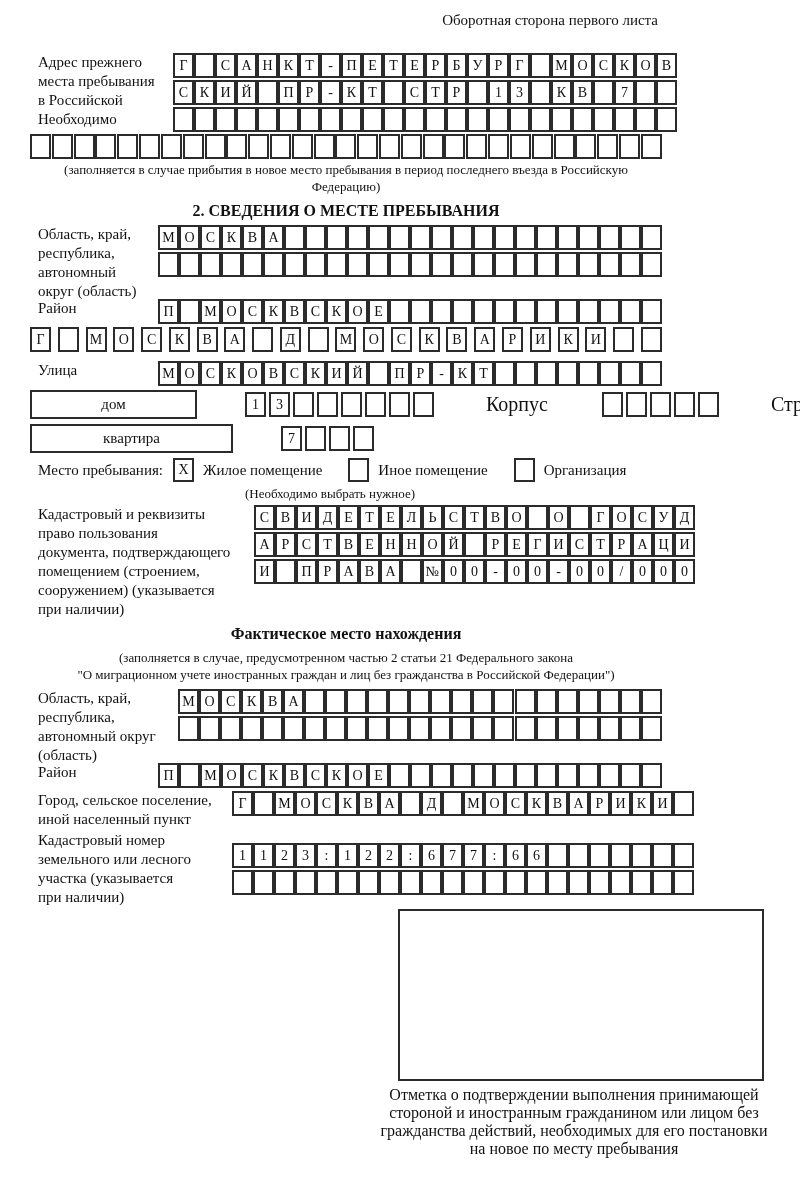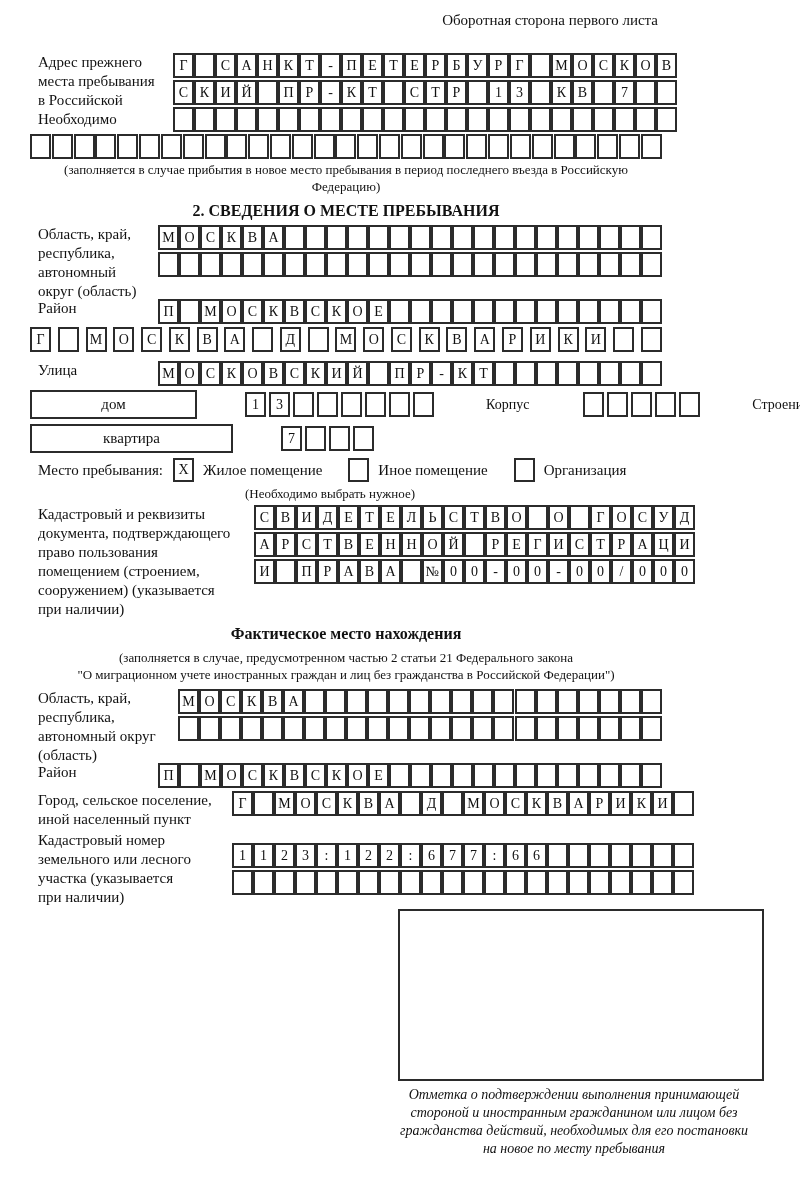--- a/index.html
+++ b/index.html
@@ -32,35 +32,35 @@
   .fullrow { margin-bottom:2px; }
 
   .note { font-size:13px; line-height:17px; padding-left:8px; }
   .center { text-align:center; padding-left:0; }
   .sec-title { text-align:center; font-weight:bold; font-size:16px; margin:7px 0 5px 0; }
 
   .house-row { display:flex; align-items:center; height:31px; margin-bottom:3px;gap:40px; }
   .named-box { height:29px; border:2px solid #2b2b2b; display:flex; align-items:center; justify-content:center; font-size:15px; flex-shrink:0; }
   .bw167 { width:167px; } .bw203 { width:203px; }
   .cells-fixed { display:flex; gap:3px; margin-left:8px; }
-  .inline-lbl { margin:0 6px 0 12px; font-size:14px; }
+  .inline-lbl { margin:0 6px 0 12px; font-size:20px; }
 
   .stay-row { display:flex; align-items:center; height:26px; margin:2px 0 2px 8px; }
   .stay-label { margin-right:10px; }
   .chk { width:21px; height:24px; border:2px solid #2b2b2b; display:inline-flex; align-items:center; justify-content:center; font-size:14px; flex-shrink:0; }
   .opt { margin:0 26px 0 9px; }
   .stay-note { width:600px; text-align:center; padding-left:0; margin-bottom:3px; }
 
   .fact-title { text-align:center; font-weight:bold; font-size:16px; margin:8px 0 6px 0; }
 
   .cad-cells { margin-top:12px; }
 
   .stamp-wrap { margin-top:4px; }
   .stamp-box { width:366px; height:172px; border:2px solid #2b2b2b; margin-left:368px; }
-  .stamp-caption { width:396px; margin-left:346px; text-align:center; font-size:14px; line-height:18px; margin-top:5px;font-style:italic; }
+  .stamp-caption { width:396px; margin-left:346px; text-align:center; font-size:16px; line-height:18px; margin-top:5px; }
 
   .lbl-line { display:block; }
 </style>
 </head>
 <body>
 
 <div class="page">
 
   <div class="hdr">Оборотная сторона первого листа</div>
 
@@ -384,22 +384,22 @@
     <span class="chk"></span>
     <span class="opt">Иное помещение</span>
     <span class="chk"></span>
     <span class="opt">Организация</span>
   </div>
   <div class="note stay-note">(Необходимо выбрать нужное)</div>
 
   <div class="frow h112">
     <div class="flabel w224">
         <span class="lbl-line">Кадастровый и реквизиты</span>
+        <span class="lbl-line">право пользования</span>
         <span class="lbl-line">документа, подтверждающего</span>
-        <span class="lbl-line">право пользования</span>
         <span class="lbl-line">помещением (строением,</span>
         <span class="lbl-line">сооружением) (указывается</span>
         <span class="lbl-line">при наличии)</span>
       </div>
     <div class="cellcol">
       <div class="cells">
           <div class="cell">С</div>
           <div class="cell">В</div>
           <div class="cell">И</div>
           <div class="cell">Д</div>

